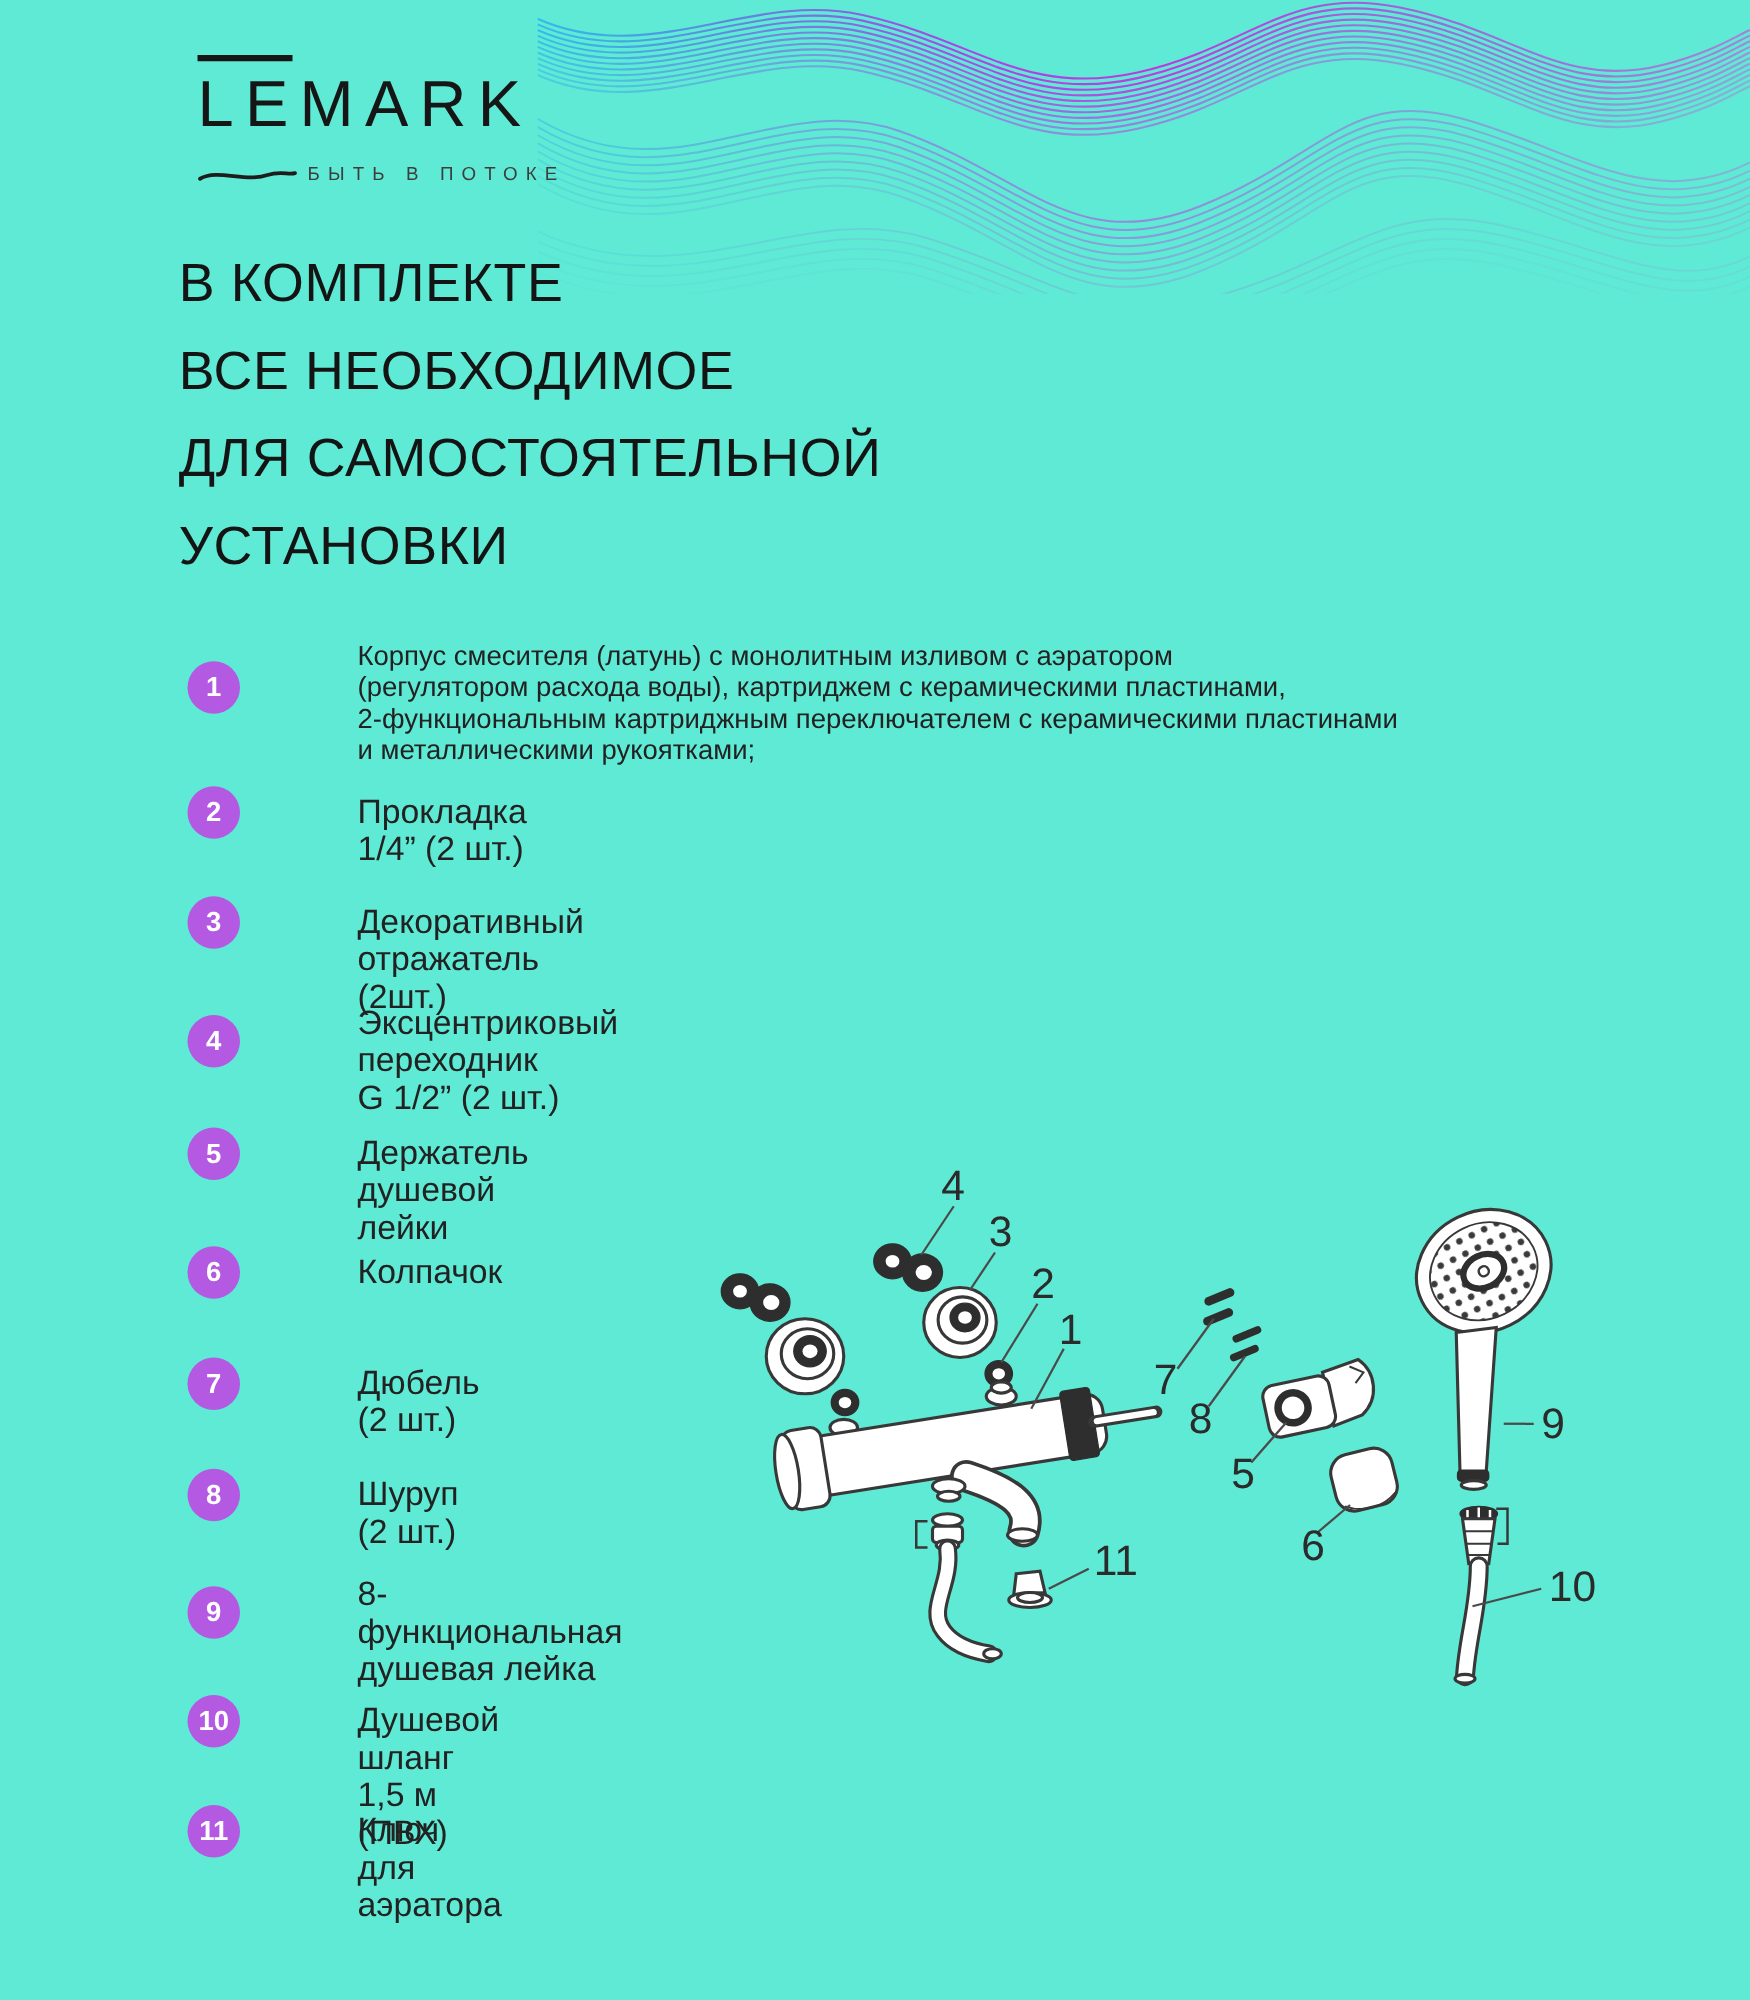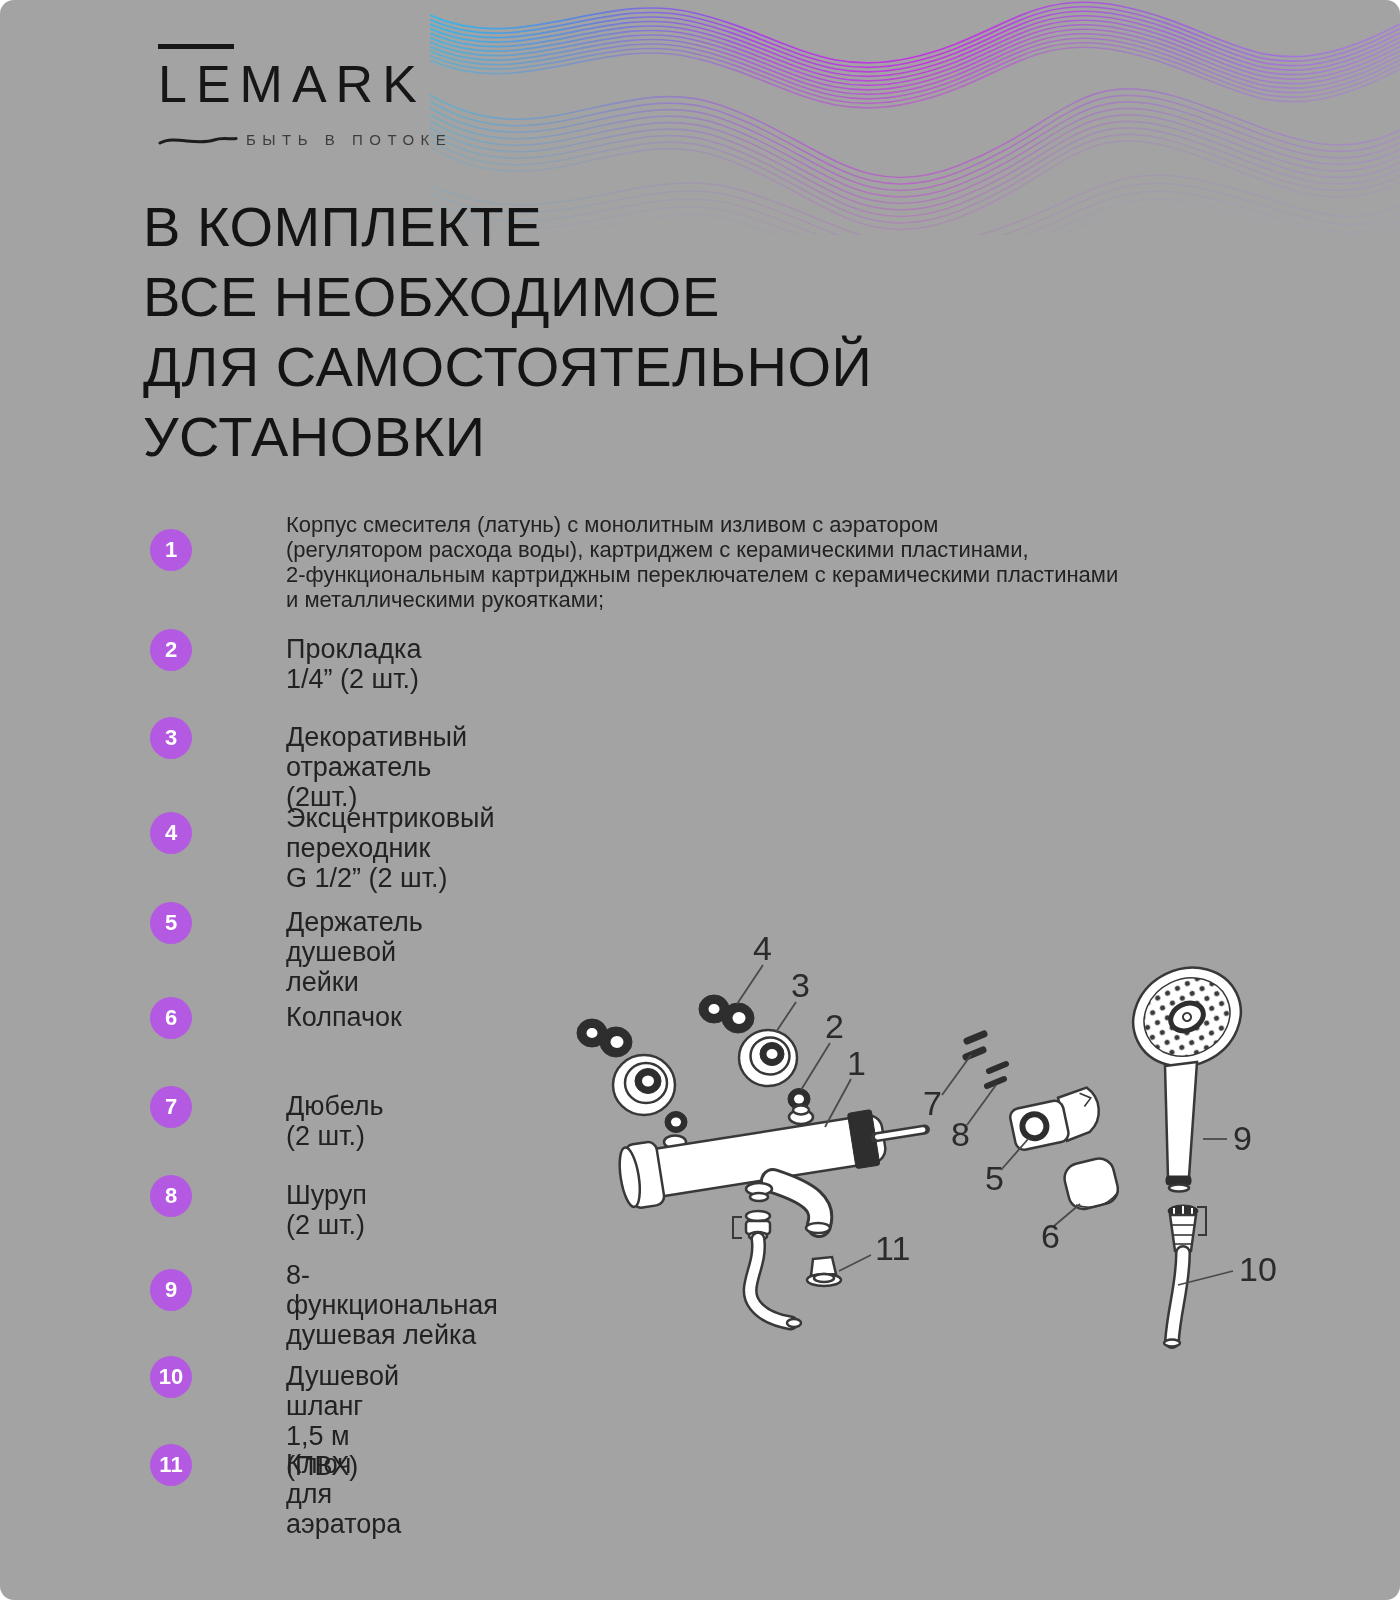--- a/index.html
+++ b/index.html
@@ -1,31 +1,31 @@
 <!DOCTYPE html>
 <html><head>
 <meta charset="utf-8">
 <style>
   html,body{margin:0;padding:0;background:#fff;}
-  #page{position:relative;width:1400px;height:1600px;background:#a3a3a3;overflow:hidden;
-        font-family:"Liberation Sans", sans-serif;color:#1f1f1f;border-radius:14px;}
+  #page{position:relative;width:1400px;height:1600px;background:#5eead4;overflow:hidden;
+        font-family:"Liberation Sans", sans-serif;color:#1f1f1f;}
 
   
   #waves{position:absolute;left:430px;top:0;width:970px;height:235px;}
 
   
   #logo{position:absolute;left:158px;top:44px;width:300px;}
   #logo .bar{width:76px;height:5px;background:#161616;margin-bottom:7px;}
   #logo .brand{font-size:52px;font-weight:500;letter-spacing:9px;color:#161616;line-height:56px;}
   #logo .tagrow{display:flex;align-items:center;margin-top:19px;}
   #logo .squiggle{width:80px;height:16px;margin-right:8px;}
   #logo .tagline{font-size:15px;letter-spacing:6.5px;color:#3d3d3d;font-weight:500;}
 
   
-  #heading{position:absolute;left:143px;top:192px;font-size:56px;line-height:70px;
+  #heading{position:absolute;left:143px;top:192px;font-size:43px;line-height:70px;
            font-weight:500;letter-spacing:0.5px;color:#141414;}
 
   
   .row{position:absolute;left:150px;}
   .badge{position:absolute;width:42px;height:42px;border-radius:50%;background:#b459e2;
          color:#fff;font-size:22px;font-weight:bold;display:flex;align-items:center;
          justify-content:center;}
   .item-text{position:absolute;left:96px;white-space:pre-line;color:#222;
              font-size:27px;line-height:30px;font-weight:400;margin-left:40px;}
   .item-text.small{font-size:22px;line-height:25px;}

